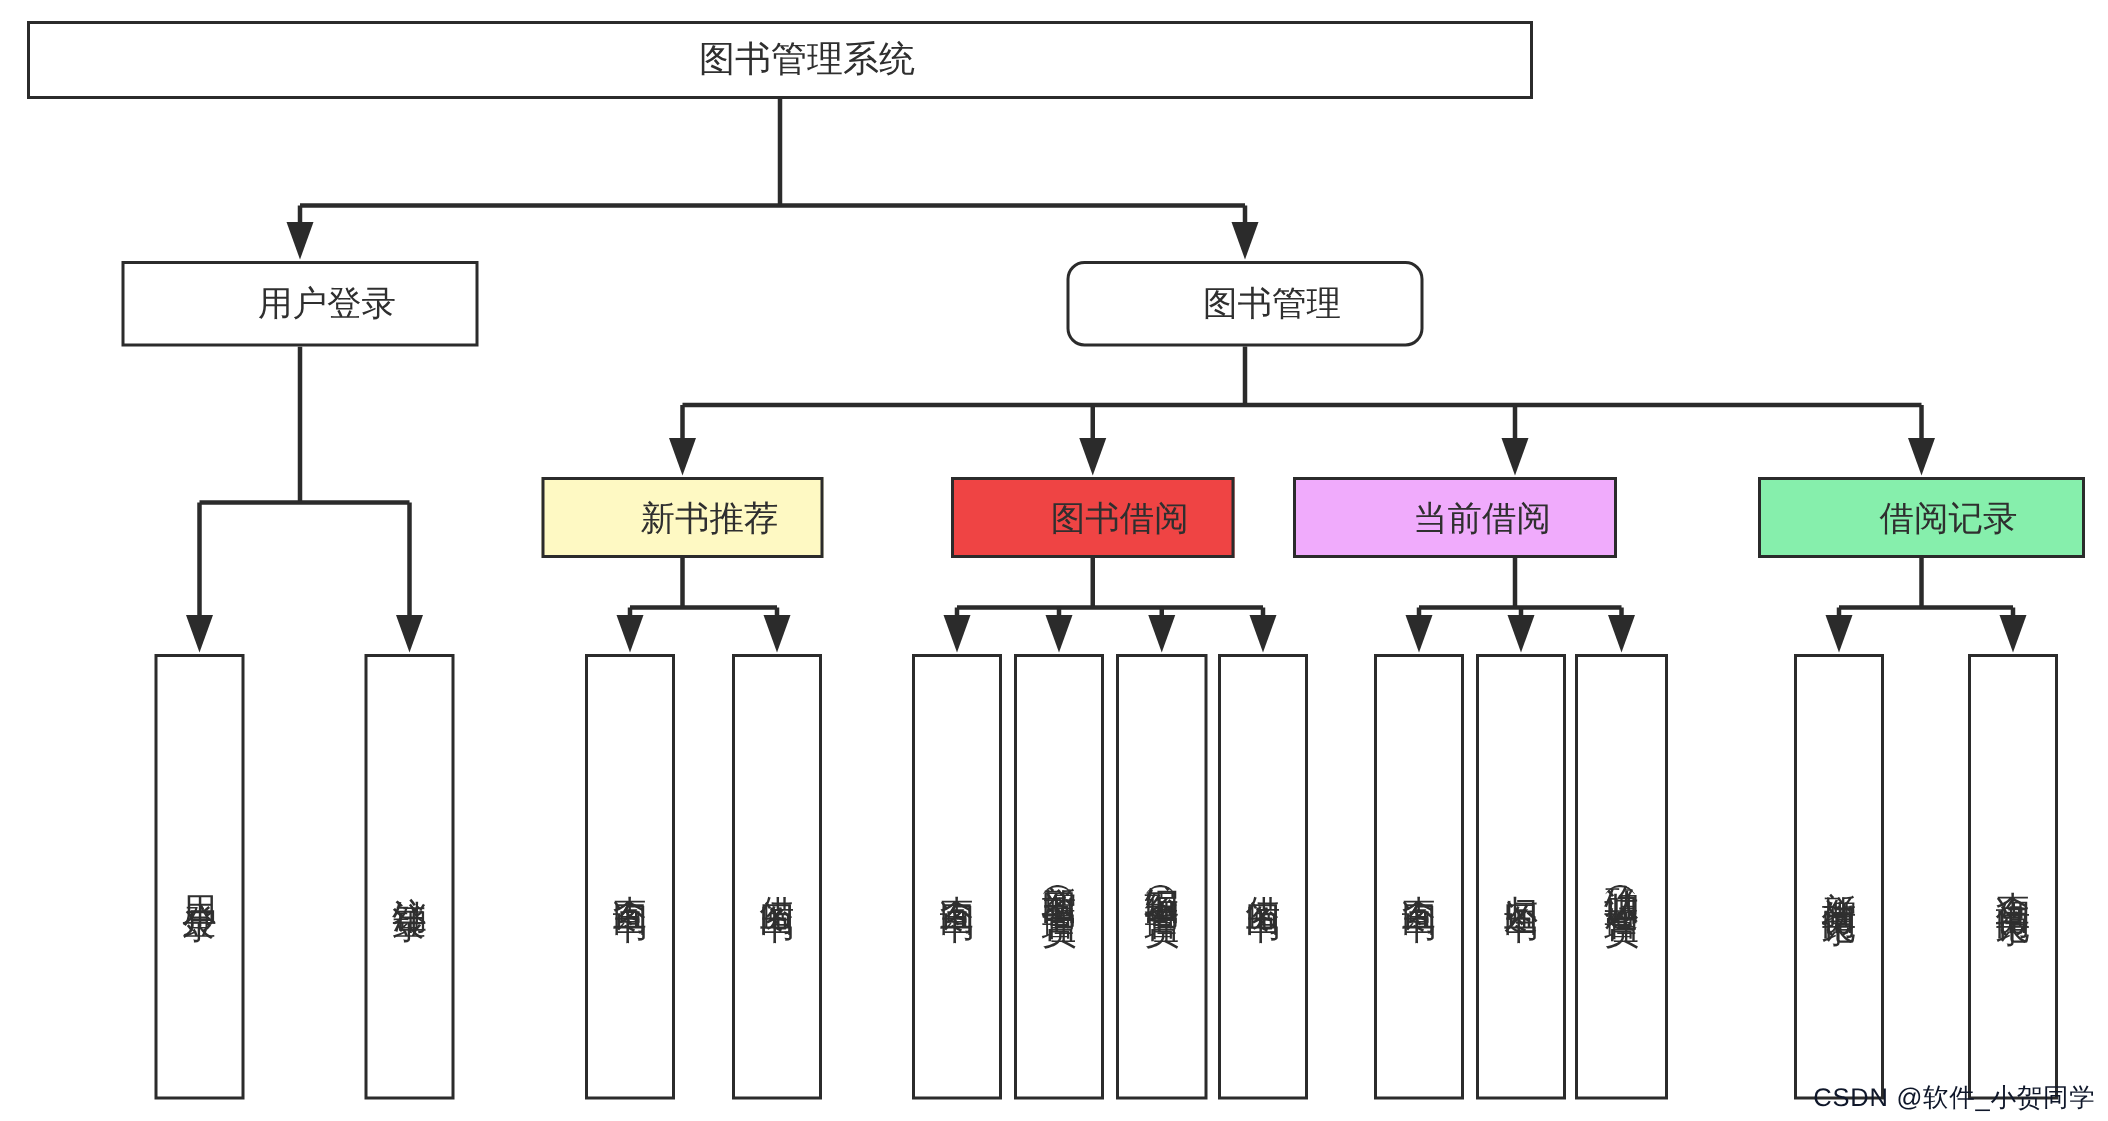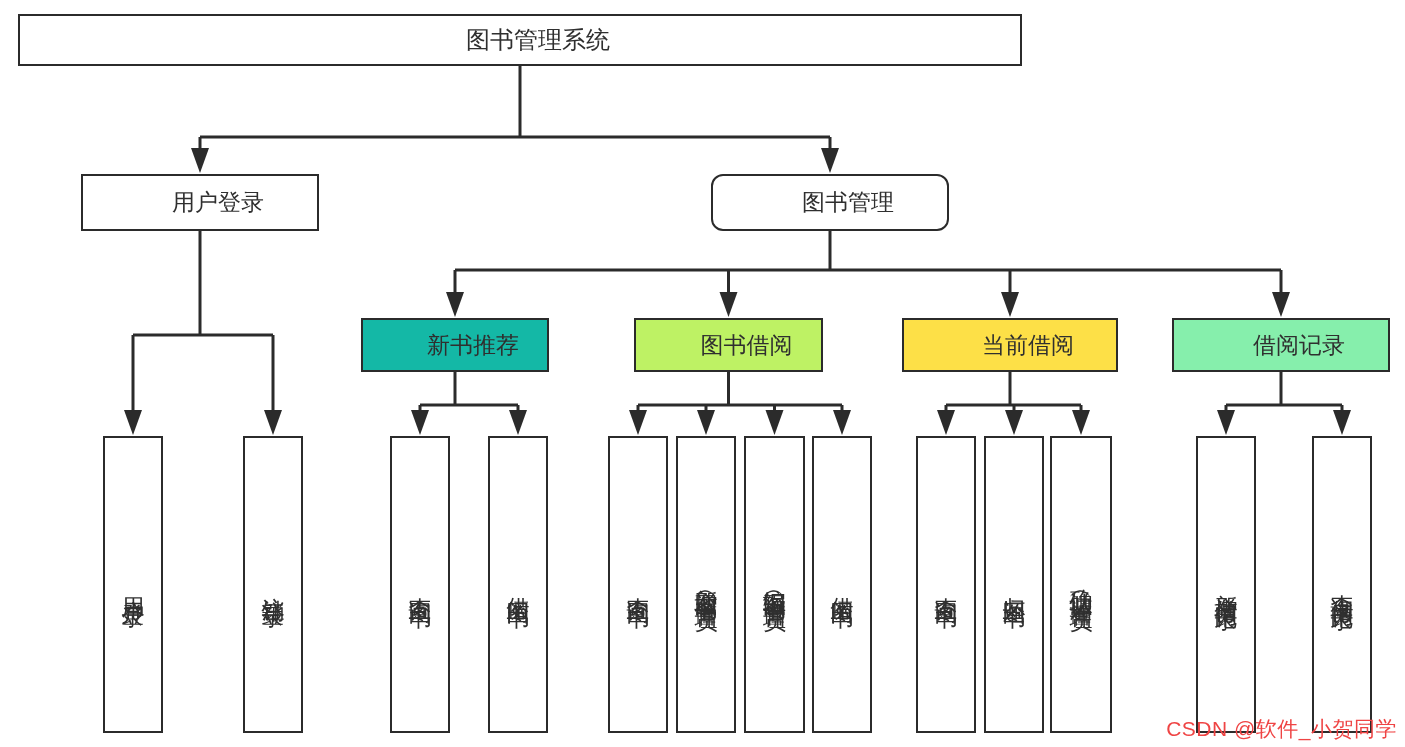--- a/index.html
+++ b/index.html
@@ -59,22 +59,22 @@
     writing-mode: vertical-rl;
     text-orientation: upright;
     letter-spacing: 3px;
     white-space: pre;
     line-height: 1;
   }
   #watermark {
     position: absolute;
     right: 8px;
     bottom: 4px;
-    font-size: 21px;
-    color: #ef4444;
+    font-size: 17px;
+    color: #0f172a;
     letter-spacing: 0.5px;
     white-space: nowrap;
     user-select: none;
   }
 </style>
 </head>
 <body>
 
 <div id="diagram-canvas">
 
@@ -150,27 +150,27 @@
   <div id="node-layer">
       <div class="node horizontal root" style="left: 18px; top: 14px; width: 1004px; height: 52px; border-color: rgb(43, 43, 43); background: rgb(255, 255, 255); color: rgb(47, 47, 47);">
         <span class="node-label">图书管理系统</span>
       </div>
       <div class="node horizontal" style="left: 81px; top: 174px; width: 238px; height: 57px; border-color: rgb(43, 43, 43); background: rgb(255, 255, 255); color: rgb(47, 47, 47);">
         <span class="node-label">用户登录</span>
       </div>
       <div class="node horizontal" style="left: 711px; top: 174px; width: 238px; height: 57px; border-color: rgb(43, 43, 43); background: rgb(255, 255, 255); color: rgb(47, 47, 47); border-radius: 12px;">
         <span class="node-label">图书管理</span>
       </div>
-      <div class="node horizontal" style="left: 361px; top: 318px; width: 188px; height: 54px; border-color: rgb(43, 43, 43); background: #14b8a6; color: rgb(47, 47, 47);">
+      <div class="node horizontal" style="left: 361px; top: 318px; width: 188px; height: 54px; border-color: rgb(43, 43, 43); background: #fef9c3; color: rgb(47, 47, 47);">
         <span class="node-label">新书推荐</span>
       </div>
-      <div class="node horizontal" style="left: 634px; top: 318px; width: 189px; height: 54px; border-color: rgb(43, 43, 43); background: #bef264; color: rgb(47, 47, 47);">
+      <div class="node horizontal" style="left: 634px; top: 318px; width: 189px; height: 54px; border-color: rgb(43, 43, 43); background: #ef4444; color: rgb(47, 47, 47);">
         <span class="node-label">图书借阅</span>
       </div>
-      <div class="node horizontal" style="left: 902px; top: 318px; width: 216px; height: 54px; border-color: rgb(43, 43, 43); background: #fde047; color: rgb(47, 47, 47);">
+      <div class="node horizontal" style="left: 862px; top: 318px; width: 216px; height: 54px; border-color: rgb(43, 43, 43); background: #f0abfc; color: rgb(47, 47, 47);">
         <span class="node-label">当前借阅</span>
       </div>
       <div class="node horizontal" style="left: 1172px; top: 318px; width: 218px; height: 54px; border-color: rgb(43, 43, 43); background: #86efac; color: rgb(47, 47, 47);">
         <span class="node-label">借阅记录</span>
       </div>
       <div class="node vertical" style="left: 103px; top: 436px; width: 60px; height: 297px; border-color: rgb(43, 43, 43); background: rgb(255, 255, 255); color: rgb(47, 47, 47);">
         <span class="node-label">用户登录</span>
       </div>
       <div class="node vertical" style="left: 243px; top: 436px; width: 60px; height: 297px; border-color: rgb(43, 43, 43); background: rgb(255, 255, 255); color: rgb(47, 47, 47);">
         <span class="node-label">注销登录</span>

